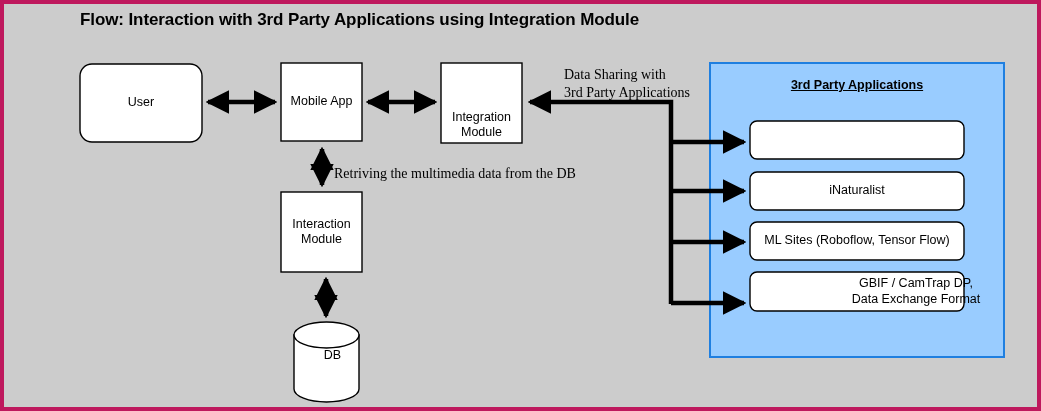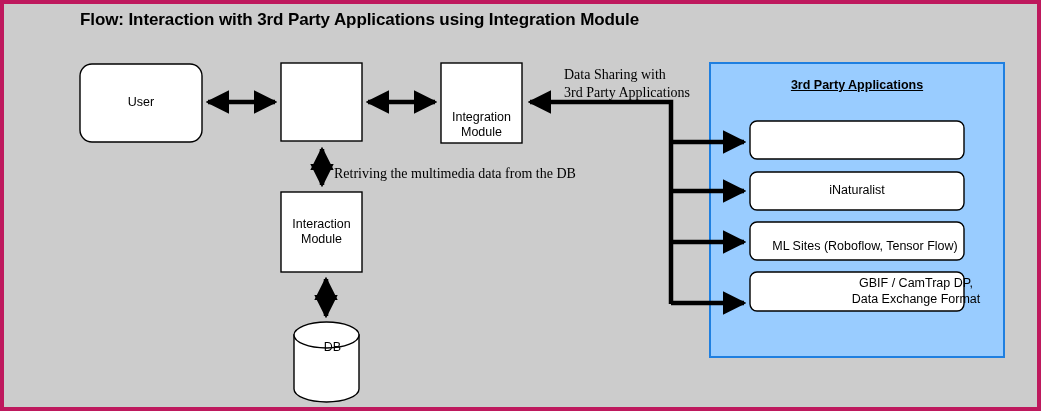--- a/index.html
+++ b/index.html
@@ -110,30 +110,31 @@
     <line x1="322" y1="275" x2="322" y2="312" stroke="#000000" stroke-width="4.5" marker-start="url(#arrow)" marker-end="url(#arrow)"></line>
 
     <path d="M 667 300 L 667 98 L 526 98" fill="none" stroke="#000000" stroke-width="4.5" marker-end="url(#arrow)"></path>
     <line x1="667" y1="138" x2="740" y2="138" stroke="#000000" stroke-width="4.5" marker-end="url(#arrow)"></line>
     <line x1="667" y1="187" x2="740" y2="187" stroke="#000000" stroke-width="4.5" marker-end="url(#arrow)"></line>
     <line x1="667" y1="238" x2="740" y2="238" stroke="#000000" stroke-width="4.5" marker-end="url(#arrow)"></line>
     <line x1="667" y1="299" x2="740" y2="299" stroke="#000000" stroke-width="4.5" marker-end="url(#arrow)"></line>
   </svg>
 
   <div class="node-label" style="left:76px; top:60px; width:122px; height:78px;">User</div>
+  <div class="node-label" style="left:277px; top:59px; width:81px; height:78px;">Mobile App</div>
   <div class="node-label" style="left:437px; top:69px; width:81px; height:104px;">Integration
 Module</div>
   <div class="node-label" style="left:277px; top:188px; width:81px; height:80px;">Interaction
 Module</div>
-  <div class="node-label" style="left:290px; top:316px; width:77px; height:56px;">DB</div>
+  <div class="node-label" style="left:290px; top:324px; width:77px; height:56px;">DB</div>
 
   <div id="panel-heading">3rd Party Applications</div>
 
   <div class="node-label" style="left:746px; top:168px; width:214px; height:38px;">iNaturalist</div>
-  <div class="node-label" style="left:746px; top:218px; width:214px; height:49px;margin-left:8px;">ML Sites (Roboflow, Tensor Flow)</div>
+  <div class="node-label" style="left:746px; top:218px; width:214px; height:38px;">ML Sites (Roboflow, Tensor Flow)</div>
   <div class="node-label" style="left:788px; top:268px; width:248px; height:39px;">GBIF / CamTrap DP,
 Data Exchange Format</div>
 
   <div class="edge-label" id="label-retrieve">Retriving the multimedia data from the DB</div>
   <div class="edge-label" id="label-datasharing">Data Sharing with
 3rd Party Applications</div>
 
 </div>
 
 </body></html>

